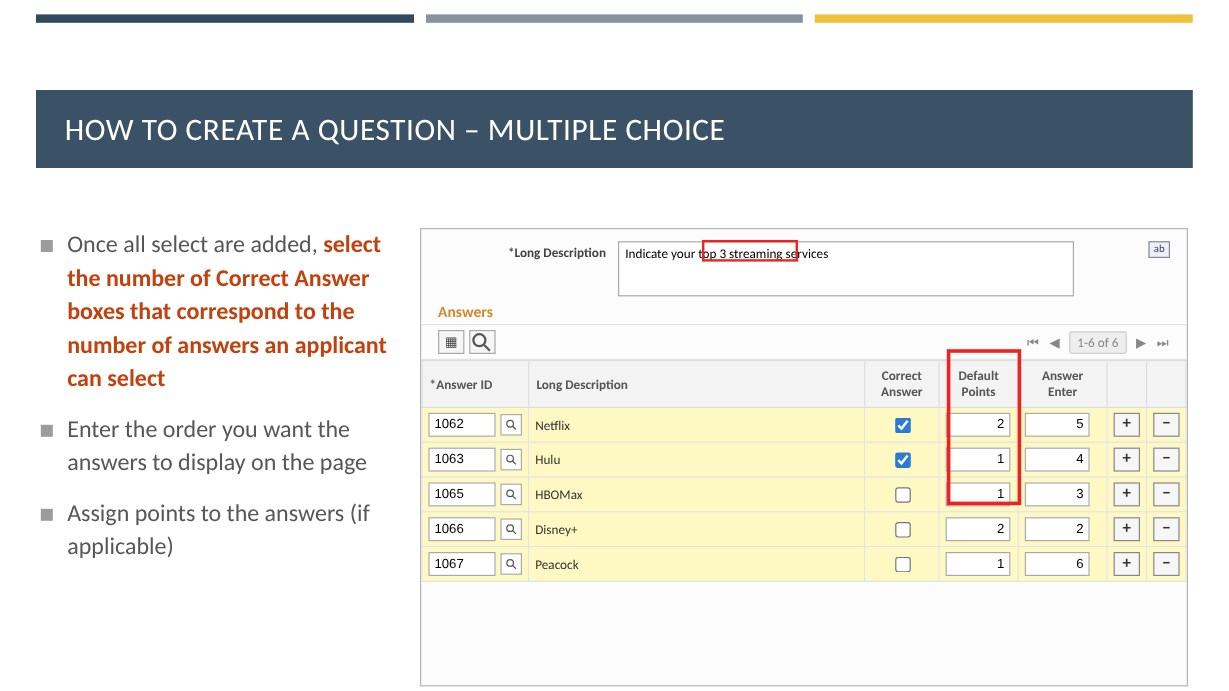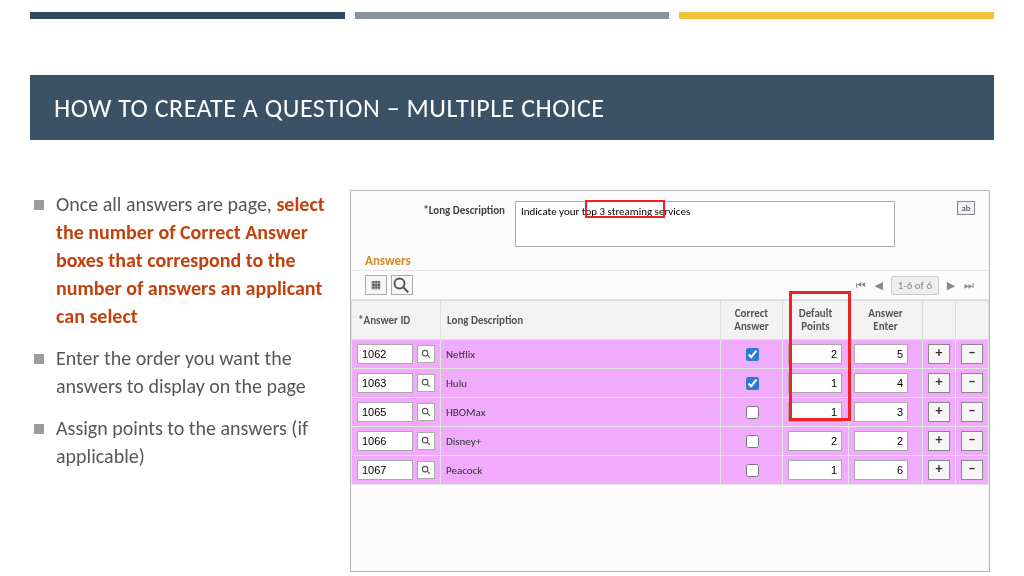--- a/index.html
+++ b/index.html
@@ -62,21 +62,21 @@
   .nav { display:flex; align-items:center; gap:6px; color:#888; }
   .nav .arrow { width:12px; text-align:center; }
   .nav .range { background:#eee; border:1px solid #ccc; padding:2px 6px; border-radius:2px; }
   
   table.ans { width:100%; border-collapse:collapse; }
   table.ans th {
     background:#f3f3f3; border:1px solid #ddd; font-weight:600; color:#555;
     font-size:11px; padding:6px 6px; text-align:left;
   }
   table.ans th.center { text-align:center; }
-  table.ans td { border:1px solid #e3e3e3; padding:4px 5px; background:#f0abfc; vertical-align:middle; }
+  table.ans td { border:1px solid #e3e3e3; padding:4px 5px; background:#fef9c3; vertical-align:middle; }
   .idcell { display:flex; align-items:center; gap:4px; }
   .idinput { width:56px; height:20px; border:1px solid #aaa; padding:0 4px; font-size:11px; }
   .mag { width:18px; height:18px; border:1px solid #aaa; background:#fff; display:flex; align-items:center; justify-content:center; cursor:pointer; }
   .mag svg { width:11px; height:11px; }
   .desc { font-size:11px; color:#333; }
   .chk { text-align:center; }
   .chk input { accent-color:#2a7bd6; }
   .numcell input { width:54px; height:20px; border:1px solid #aaa; text-align:right; padding:0 4px; font-size:11px; }
   .rowbtn { width:22px; height:20px; border:1px solid #888; background:#f6f6f6; font-size:14px; line-height:16px; text-align:center; cursor:pointer; font-weight:bold; color:#333; }
   .col-correct-red {
@@ -101,21 +101,21 @@
     <div class="s3"></div>
 </div>
 
 <div class="titlebar">
   <span>HOW TO CREATE A QUESTION – MULTIPLE CHOICE</span>
 </div>
 
 <div class="bullets">
   <ul>
     <li>
-      <span>Once all answers are page, </span><span class="bold">select the number of Correct Answer boxes that correspond to the number of answers an applicant can select</span>
+      <span>Once all select are added, </span><span class="bold">select the number of Correct Answer boxes that correspond to the number of answers an applicant can select</span>
     </li>
     <li><span>Enter the order you want the answers to display on the page</span></li>
     <li><span>Assign points to the answers (if applicable)</span></li>
   </ul>
 </div>
 
 <div class="seal">
   <div class="roof"></div>
   <div class="band1">DEPARTMENT OF</div>
   <div class="band2">ADMINISTRATION</div>

